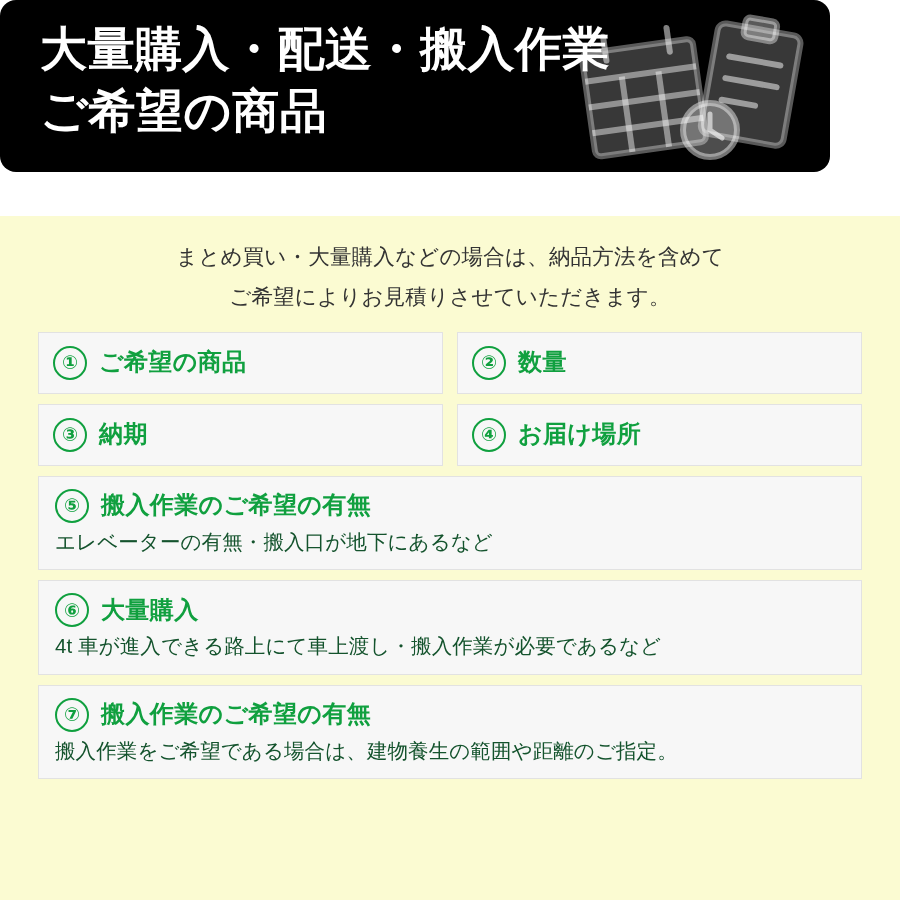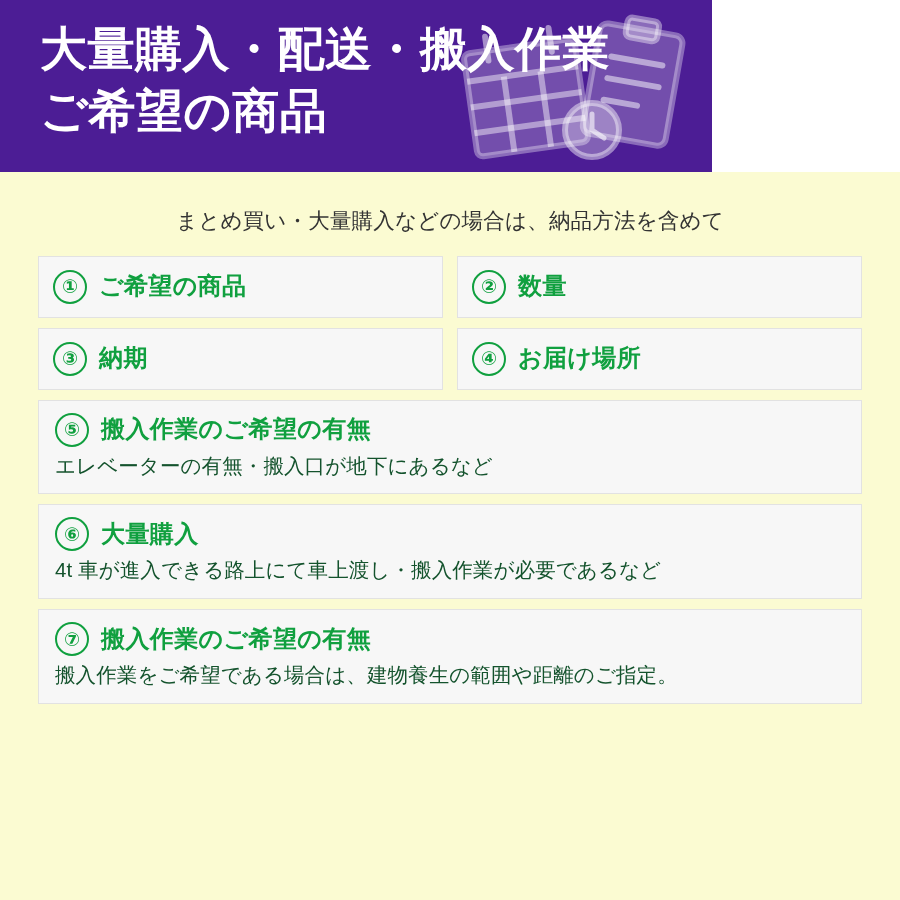--- a/index.html
+++ b/index.html
@@ -17,25 +17,26 @@
     position: relative;
     width: 900px;
     height: 900px;
     background: #ffffff;
     box-sizing: border-box;
   }
 
   
   .header {
     position: relative;
-    width: 712px;
+    width: 830px;
     height: 172px;
-    background: #4c1d95;
+    background: #000000;
     box-sizing: border-box;
     overflow: hidden;
+    border-radius: 16px;
   }
   .header-title {
     position: absolute;
     left: 40px;
     top: 18px;
     color: #ffffff;
     font-size: 47px;
     font-weight: bold;
     line-height: 1.32;
     letter-spacing: 0.5px;
@@ -55,26 +56,27 @@
   
   .body {
     position: relative;
     width: 900px;
     height: 728px;
     background: #fbfbd2;
     box-sizing: border-box;
     padding: 0;
   }
   .intro {
-    padding-top: 30px;
+    padding-top: 22px;
     text-align: center;
     color: #333333;
     font-size: 21.5px;
     line-height: 1.85;
     letter-spacing: 0.2px;
+    margin-top: 44px;
   }
   .intro div {
     white-space: nowrap;
   }
 
   
   .cards {
     margin: 14px 38px 0 38px;
     display: flex;
     flex-wrap: wrap;
@@ -168,20 +170,21 @@
           <path d="M148 106 L148 122 L160 130" stroke="#ffffff" stroke-opacity="0.6" stroke-width="5" stroke-linecap="round"></path>
         </g>
       </svg>
     </div>
   </div>
 
   <div class="body">
 
     <div class="intro">
       <div>まとめ買い・大量購入などの場合は、納品方法を含めて</div>
+      <div>ご希望によりお見積りさせていただきます。</div>
     </div>
 
     <div class="cards">
 
       <div class="card half">
         <div class="row">
           <div class="num">①</div>
           <div class="label">ご希望の商品</div>
         </div>
       </div>

